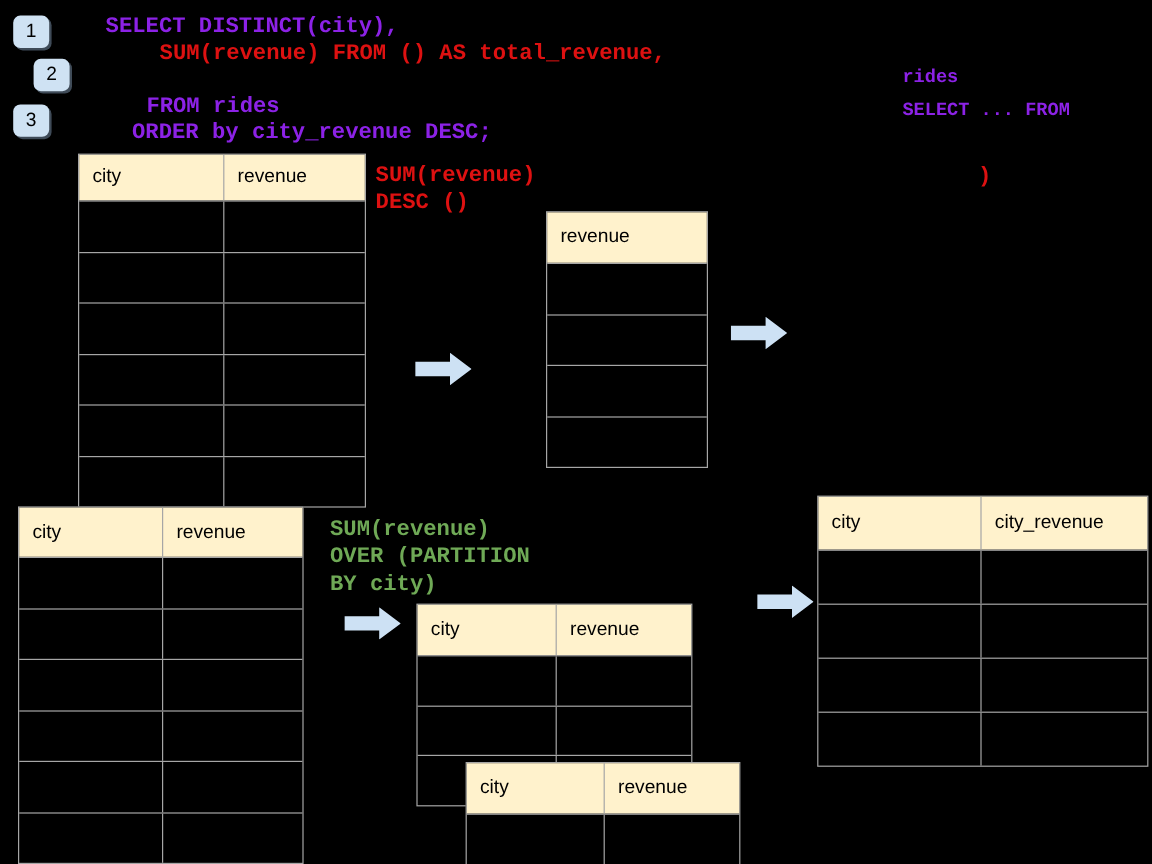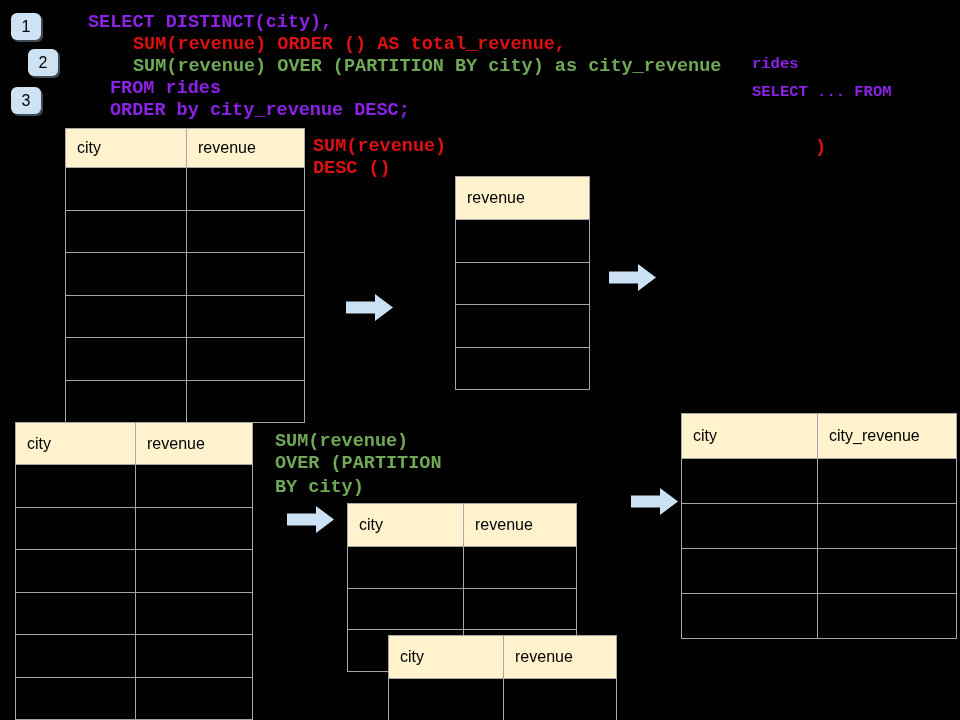--- a/index.html
+++ b/index.html
@@ -45,23 +45,22 @@
 </head>
 <body>
 
 <div class="canvas">
 
   <div class="badge" style="left:11px;top:13px;">1</div>
   <div class="badge" style="left:28px;top:49px;">2</div>
   <div class="badge" style="left:11px;top:87px;">3</div>
 
   <div class="code purple" style="left:88px;top:12px;">SELECT DISTINCT(city),</div>
-  <div class="code red" style="left:133px;top:34px;">SUM(revenue) ORDER () AS total_revenue,</div>
-  <div class="code green" style="left:133px;top:56px;">SUM(revenue) OVER (PARTITION BY city) as city_revenue</div>
-  <div class="code purple" style="left:110px;top:78px;">FROM rides</div>
+  <div class="code red" style="left:133px;top:34px;">SUM(revenue) FROM () AS total_revenue,</div>
+  <div class="code purple" style="left:122px;top:78px;">FROM rides</div>
   <div class="code purple" style="left:110px;top:100px;">ORDER by city_revenue DESC;</div>
 
   <div class="code small purple" style="left:752px;top:36px;margin-top:47px;">SELECT ... FROM</div>
   <div class="code small purple" style="left:752px;top:54.5px;">rides</div>
 
   <div class="code red" style="left:815px;top:137px;">)</div>
 
   <div>
     <div class="code red" style="left:313px;top:136px;">SUM(revenue)</div>
     <div class="code red" style="left:313px;top:158px;">DESC ()</div>

